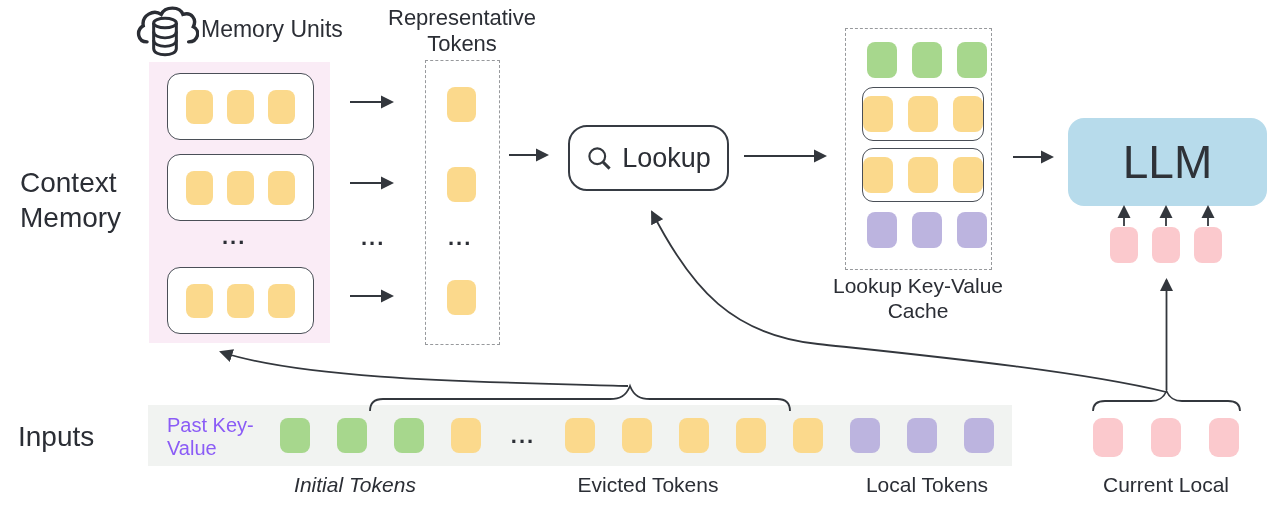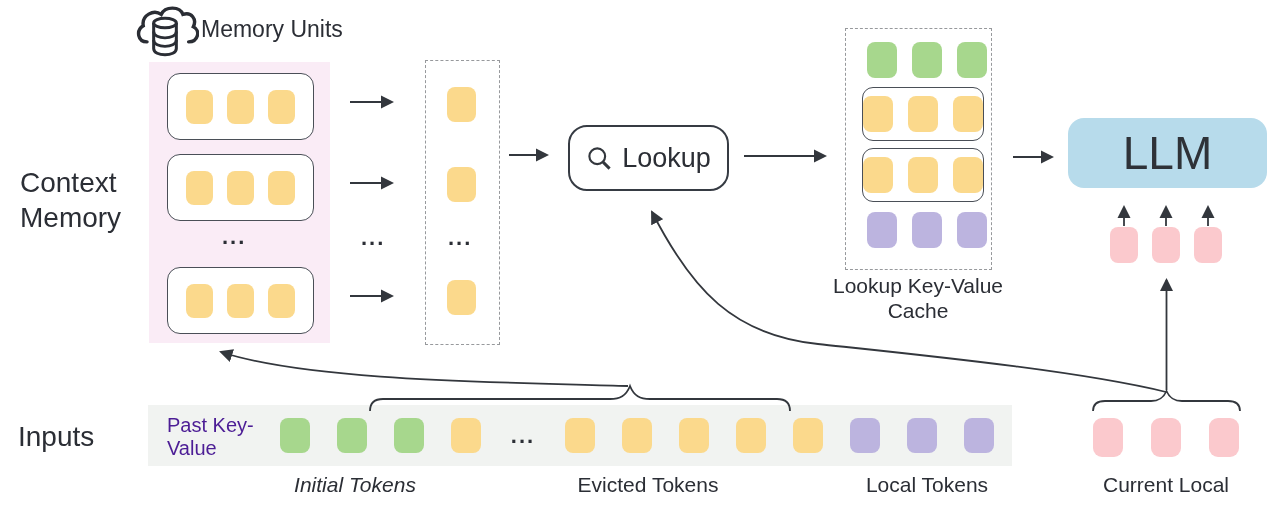--- a/index.html
+++ b/index.html
@@ -28,30 +28,30 @@
   .lookup-btn{left:568px;top:125px;width:157px;height:62px;border:2px solid #363b43;border-radius:19px;
               background:#fff;display:flex;align-items:center;justify-content:center;gap:9px;}
   .lookup-btn span{font-size:27px;color:#2b2e35;}
   
   .cache-row{display:flex;gap:15px;}
   .cache-row .token{width:30px;height:36px;}
   .cache-rect{left:862px;width:120px;height:52px;background:#fff;border:1.3px solid #4a4f57;
               border-radius:11px;display:flex;align-items:center;justify-content:center;gap:15px;}
   .cache-rect .token{width:30px;height:36px;}
   
-  .llm-box{left:1068px;top:118px;width:199px;height:70px;border-radius:16px;
+  .llm-box{left:1068px;top:118px;width:199px;height:88px;border-radius:16px;
            display:flex;align-items:center;justify-content:center;font-size:46px;color:#2e3238;}
   .llm-row .token{width:28px;height:36px;}
   .cur-row .token{width:30px;height:39px;border-radius:9px;}
   
   .strip{left:148px;top:405px;width:864px;height:61px;background:#f1f3f1;}
   .strip-tokens{left:280px;top:418px;gap:27px;}
   .strip-tokens .trow{gap:27px;}
   .strip-tokens .token{width:30px;height:35px;}
-  .pastkv{left:167px;top:414px;width:100px;font-size:20px;line-height:23px;color:#4c1d95;}
+  .pastkv{left:167px;top:414px;width:100px;font-size:20px;line-height:23px;color:#8b5cf6;}
   .dots-slot{width:30px;text-align:center;}
   svg.overlay{position:absolute;left:0;top:0;z-index:6;pointer-events:none;}
 </style>
 </head>
 <body>
 
 <div id="canvas">
 
   <div class="abs big-label" style="left:18px;top:419px;">Inputs</div>
   <div class="abs big-label" style="left:20px;top:165px;width:118px;">Context Memory</div>
@@ -82,20 +82,21 @@
     </div>
   <div class="abs dots" style="left:222px;top:233px;">...</div>
   <div class="abs mem-unit" style="top:267px;">
       <span class="token" style="background: rgb(251, 217, 140);"></span>
       <span class="token" style="background: rgb(251, 217, 140);"></span>
       <span class="token" style="background: rgb(251, 217, 140);"></span>
     </div>
 
   <div class="abs dots" style="left:361px;top:234px;">...</div>
 
+  <div class="abs hdr" style="left:377px;top:5px;width:170px;">Representative Tokens</div>
   <div class="abs dash-box" style="left:425px;top:60px;width:73px;height:283px;"></div>
   <div class="abs rep-holder" style="top:87px;">
       <span class="token" style="background: rgb(251, 217, 140);"></span>
     </div>
   <div class="abs rep-holder" style="top:167px;">
       <span class="token" style="background: rgb(251, 217, 140);"></span>
     </div>
   <div class="abs dots" style="left:448px;top:234px;">...</div>
   <div class="abs rep-holder" style="top:280px;">
       <span class="token" style="background: rgb(251, 217, 140);"></span>

